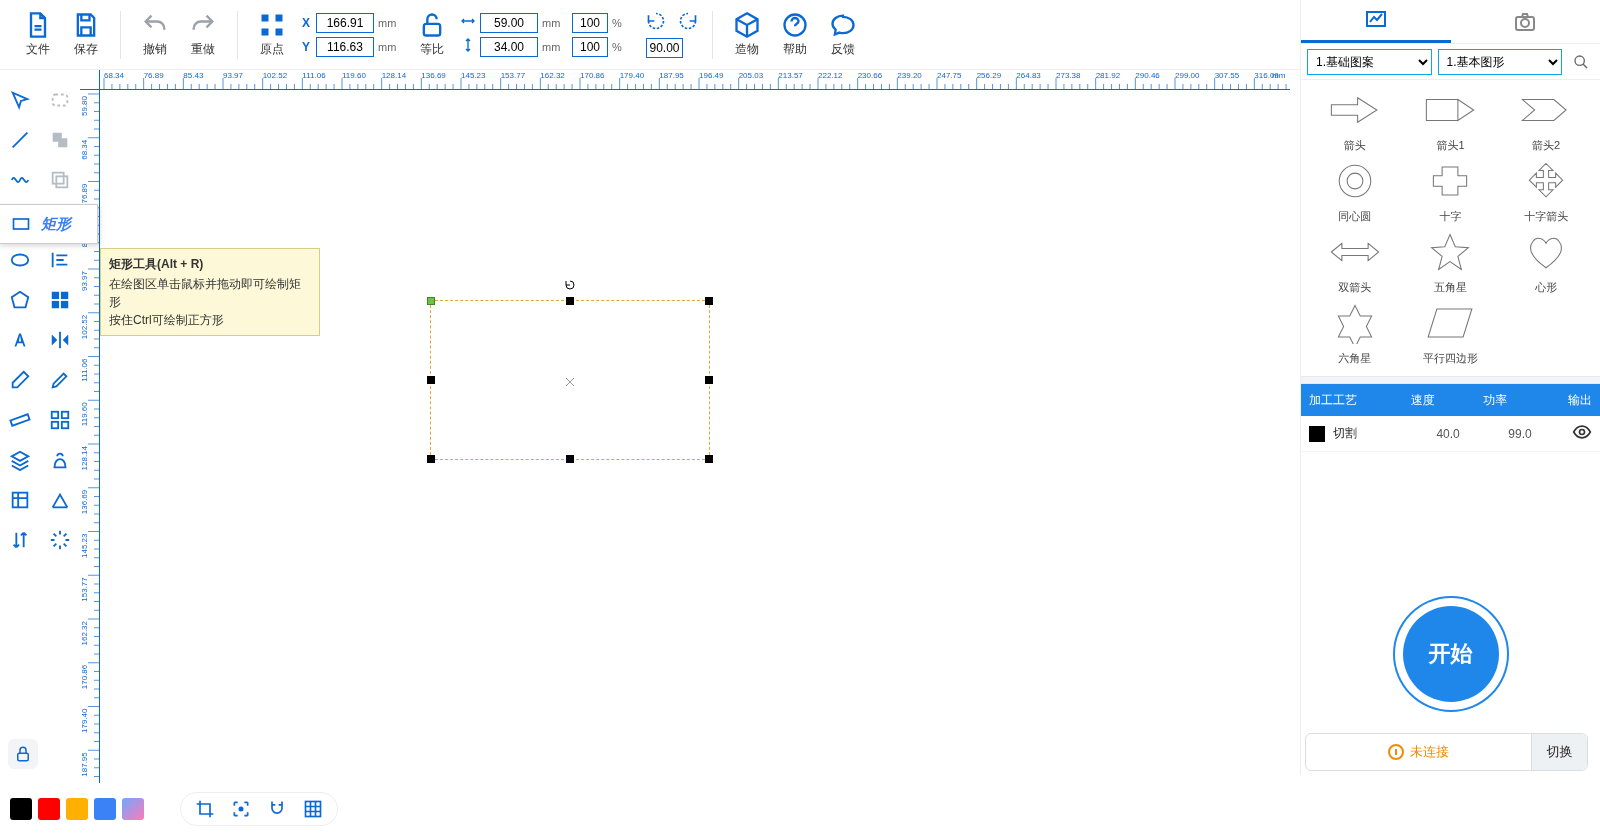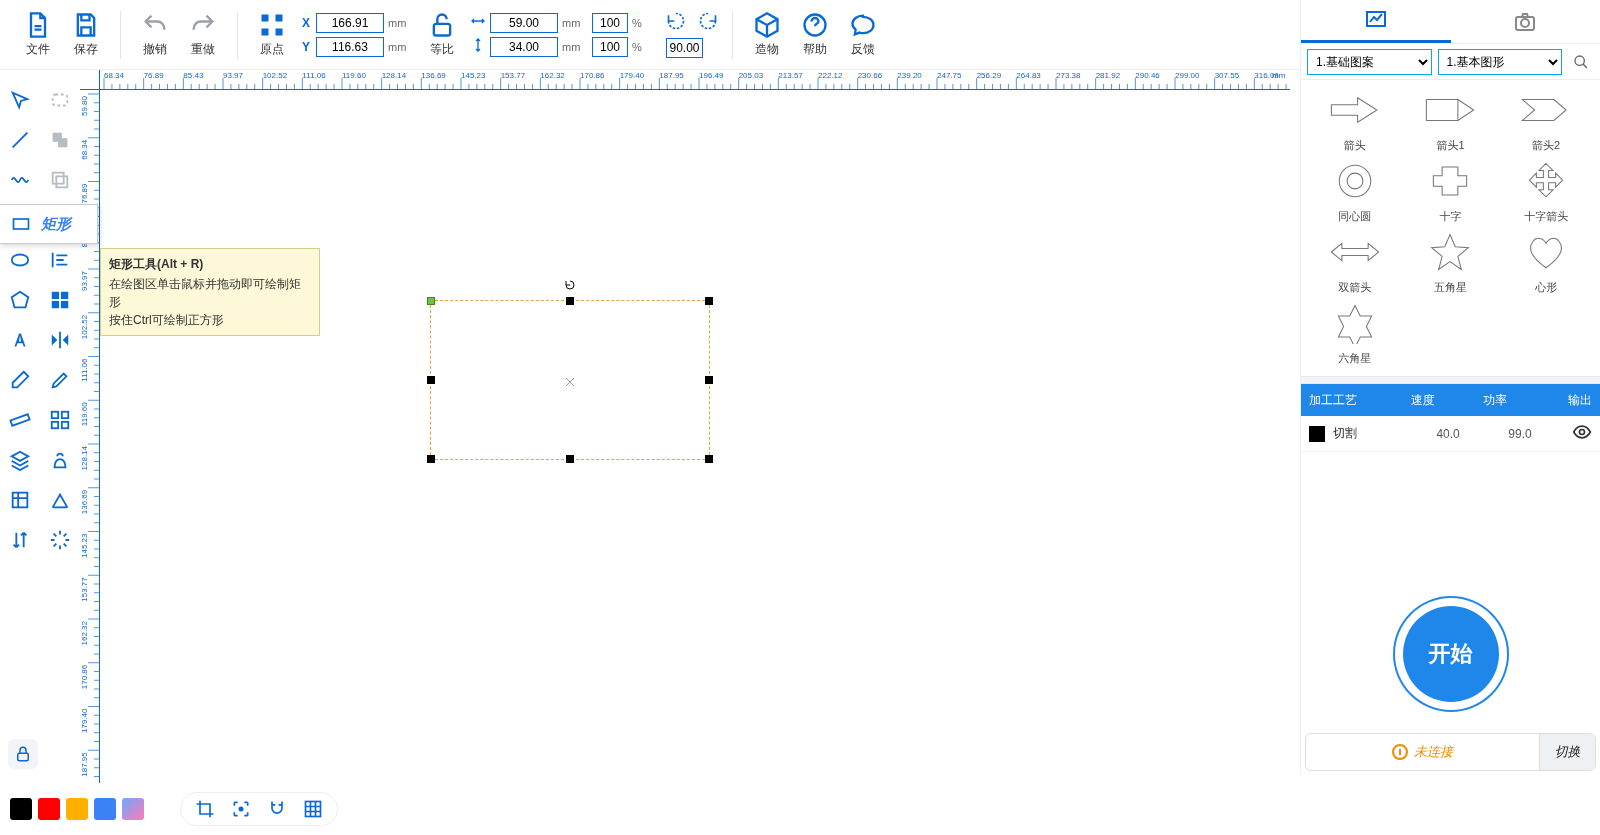--- a/index.html
+++ b/index.html
@@ -10,21 +10,21 @@
 .tb-group { display: flex; align-items: flex-start; gap: 8px; padding: 0 10px; height: 60px; }
 .tb-sep { width: 1px; height: 48px; background: #e5e5e5; }
 .tb-btn { display: flex; flex-direction: column; align-items: center; justify-content: center; gap: 2px; min-width: 40px; height: 60px; cursor: pointer; color: #0b69d4; }
 .tb-btn .ico { width: 28px; height: 28px; display:flex; align-items:center; justify-content:center; }
 .tb-btn span.lbl, .inp-lbl { font-size: 12px; color: #333; }
 .tb-btn.gray { color: #9aa1a8; }
 
 .coord-group { display: flex; flex-direction: column; gap: 4px; justify-content:center; height:60px; }
 .coord-row { display: flex; align-items: center; gap: 4px; font-size: 12px; color:#333; }
 .coord-row .key { font-weight: bold; color:#0b69d4; width:12px; text-align:center;}
-.coord-row input { width: 68px; height: 20px; border: 1px solid #0b69d4; font-size: 12px; text-align:center; }
+.coord-row input { width: 58px; height: 20px; border: 1px solid #0b69d4; font-size: 12px; text-align:center; }
 .coord-row .unit { width:26px; font-size:11px; color:#666;}
 .pct-row input.pct { width:36px; }
 
 
 .left-tools { position: absolute; top: 70px; left: 0; width: 80px; bottom: 60px; background:#fff; }
 .lt-col1, .lt-col2 { position: absolute; top: 10px; width: 40px; display:flex; flex-direction:column; }
 .lt-col1 { left: 0; }
 .lt-col2 { left: 40px; }
 .lt-item { width:40px; height:40px; display:flex; align-items:center; justify-content:center; color:#0b69d4; cursor:pointer;}
 .lt-item.gray { color:#b5bcc3; }
@@ -81,21 +81,21 @@
 .laser-head > div.out{flex:0 0 36px; text-align:right;}
 .laser-row { display:flex; align-items:center; height:36px; font-size:12px; color:#555; padding:0 8px; border-bottom:1px solid #f2f4f7;}
 .laser-row .sw{width:16px;height:16px;background:#000;border:1px solid #000;margin-right:8px;}
 .laser-row .name{flex:1.1;color:#222;}
 .laser-row .num{flex:1; text-align:center;}
 .laser-row .eye{flex:0 0 36px; text-align:right; color:#333;}
 
 .go-btn-wrap{position:absolute; bottom:56px; left:0; right:0; height:130px; display:flex; align-items:center; justify-content:center;}
 .go-btn{width:96px;height:96px;border-radius:50%;background:#1f87ea;display:flex;align-items:center;justify-content:center;color:#fff;font-size:22px;font-weight:bold; box-shadow:0 0 0 8px #fff, 0 0 0 10px #1f87ea;}
 
-.rp-footer{position:absolute;bottom:0;left:0;right:0;height:38px;display:flex;align-items:center;border:1px solid #ddd;border-radius:6px;margin:0 4px 4px;font-style:italic;}
+.rp-footer{position:absolute;bottom:0;left:0;right:8px;height:38px;display:flex;align-items:center;border:1px solid #ddd;border-radius:6px;margin:0 4px 4px;}
 .rp-foot-l{flex:1;display:flex;align-items:center;justify-content:center;gap:6px;color:#f08c00;font-size:13px;}
 .rp-foot-l .warn{width:16px;height:16px;border:2px solid #f08c00;border-radius:50%;position:relative;}
 .rp-foot-l .warn::before,.rp-foot-l .warn::after{content:"";position:absolute;background:#f08c00;width:2px;left:50%;}
 .rp-foot-l .warn::before{top:3px;height:6px;margin-left:-1px;}
 .rp-foot-r{width:56px;height:100%;display:flex;align-items:center;justify-content:center;font-size:13px;color:#222;background:#eef1f4;border-left:1px solid #ddd;border-radius:0 6px 6px 0;}
 
 
 .bottom-bar { position:absolute; left:0; right:310px; bottom:0; height:52px; background:#fff; display:flex; align-items:center; padding:0 10px; gap:10px;}
 .color-sw { width:22px; height:22px; border-radius:3px; cursor:pointer;}
 .bb-group{ display:flex; align-items:center; gap:12px; padding:4px 12px; border:1px solid #eee; border-radius:22px;}
@@ -812,20 +812,28 @@
         <span>心形</span>
       </div>
       <div class="shape-cell">
         <div class="ico">
           <svg viewBox="0 0 66 48">
             <path d="M33 4l6 12h13l-6 12 6 12H39l-6 12-6-12H14l6-12-6-12h13z"></path>
           </svg>
         </div>
         <span>六角星</span>
       </div>
+      <div class="shape-cell">
+        <div class="ico">
+          <svg viewBox="0 0 66 48">
+            <path d="M18 8h40L48 40H8z"></path>
+          </svg>
+        </div>
+        <span>平行四边形</span>
+      </div>
     </div>
 
   <div class="rp-sep"></div>
   <div class="laser-head">
     <div>加工工艺</div>
     <div>速度</div>
     <div>功率</div>
     <div class="out">输出</div>
   </div>
   <div class="laser-row">

